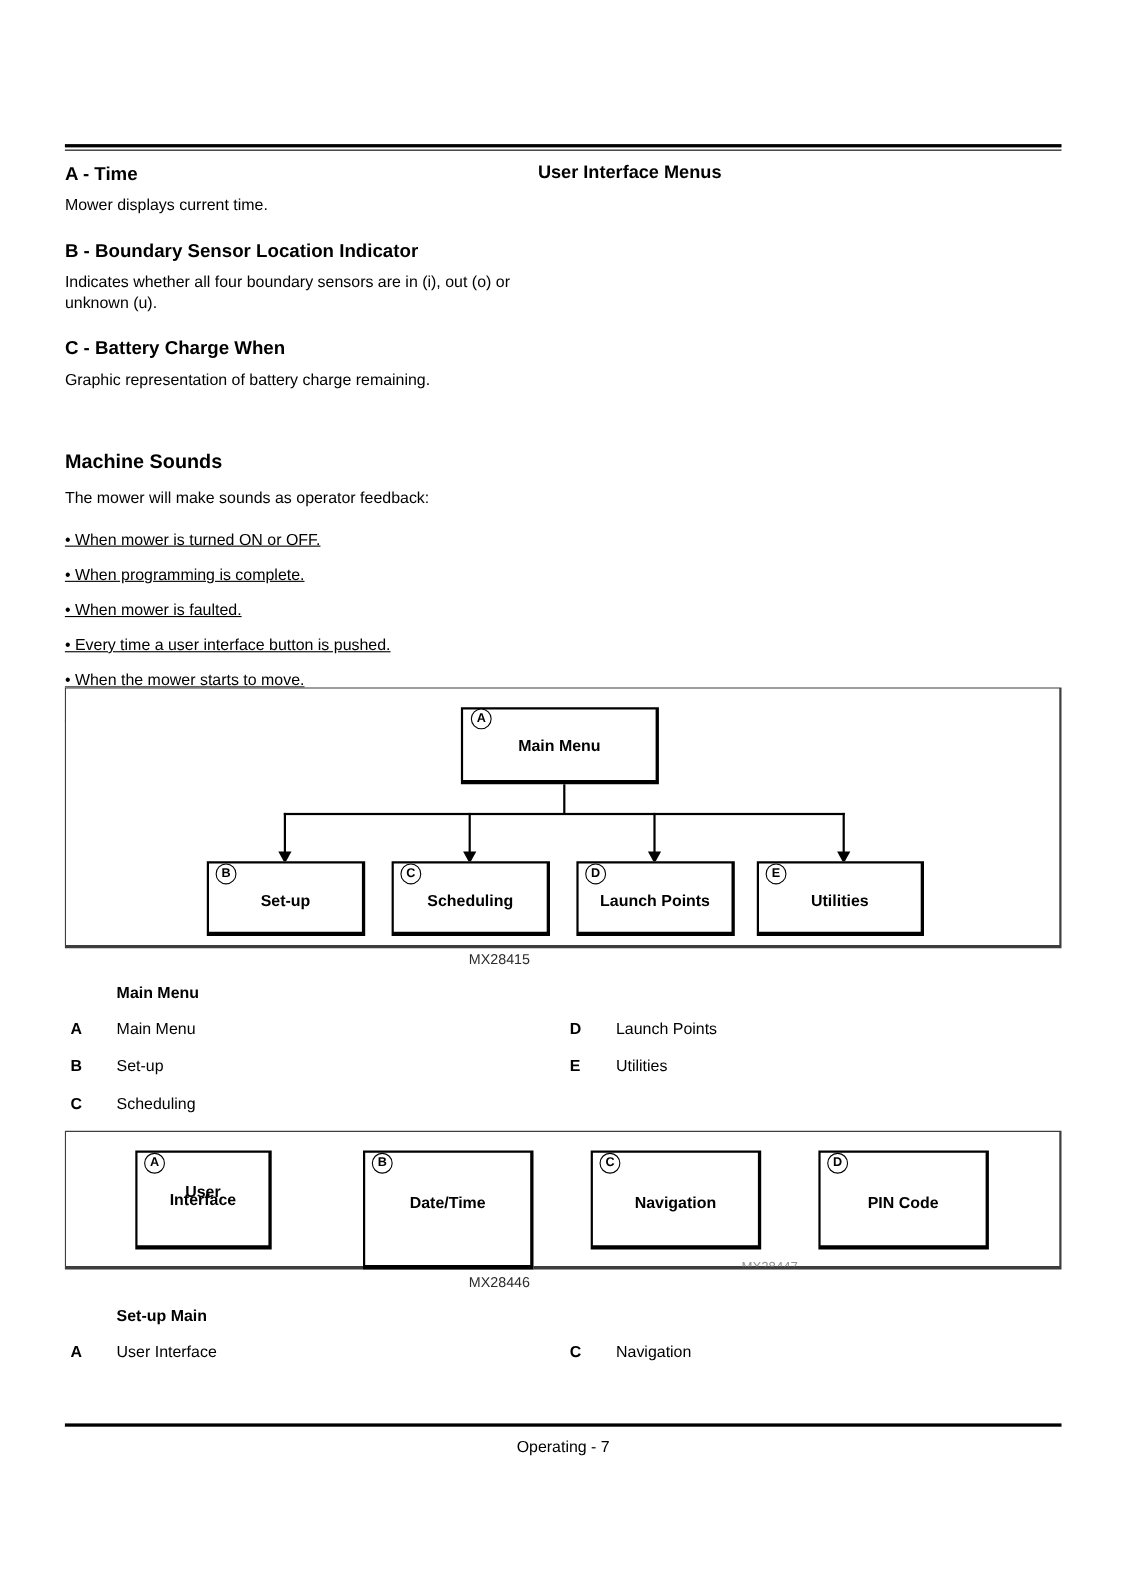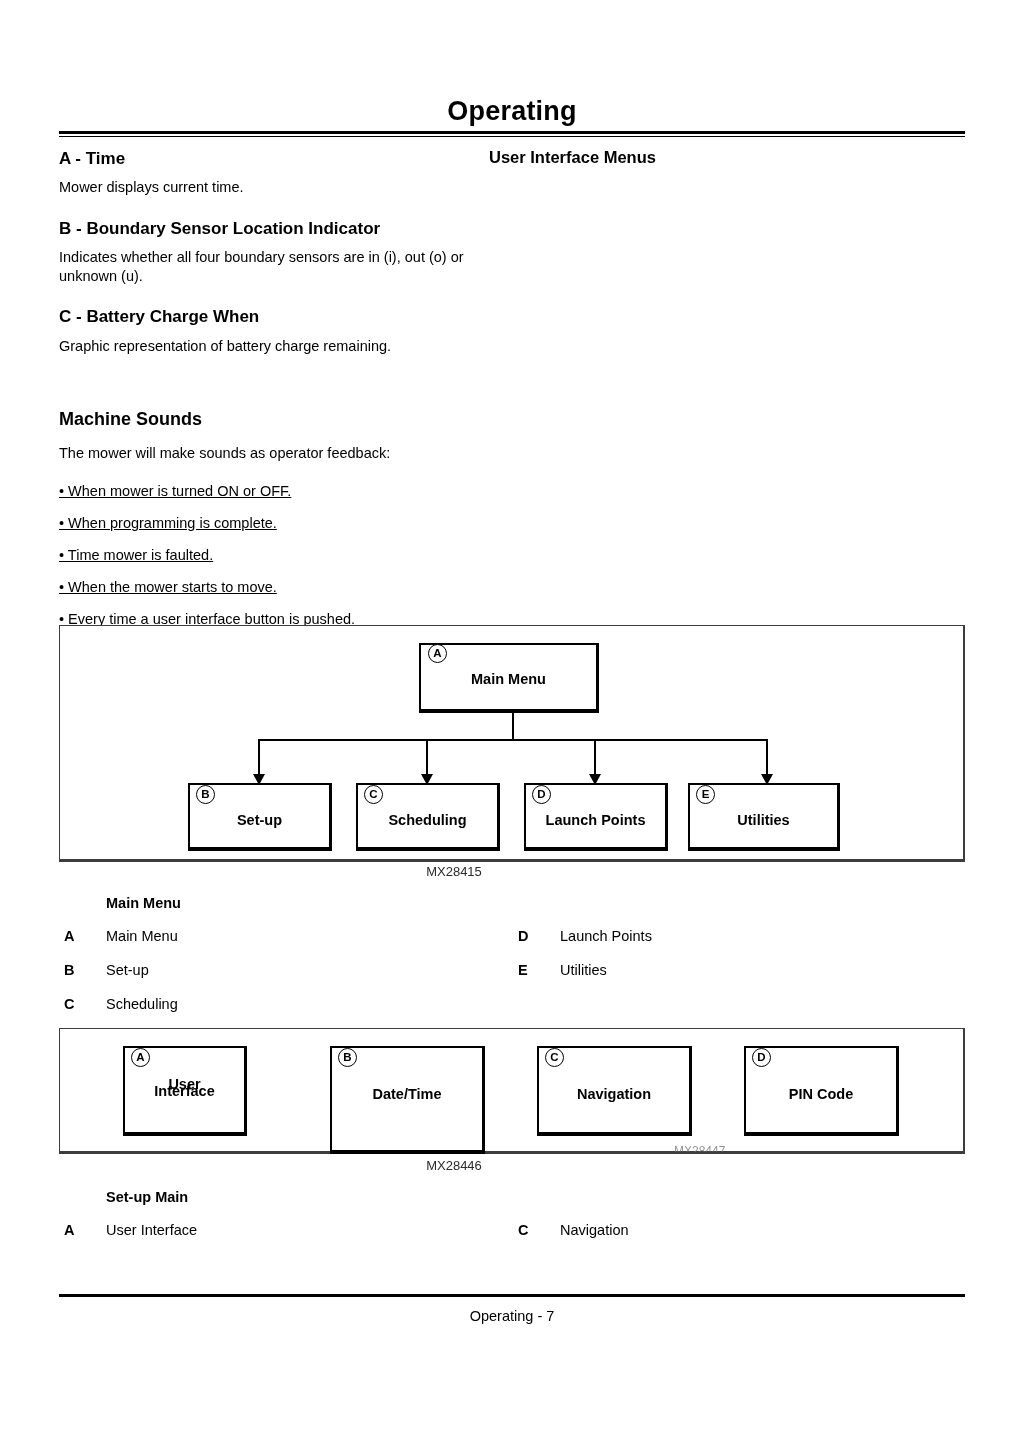--- a/index.html
+++ b/index.html
@@ -210,21 +210,20 @@
     width: 1024px;
     text-align: center;
     font-size: 14.5px;
   }
 </style>
 </head>
 <body>
 
 <div class="page">
 
-  <div class="doc-title">Operating</div>
   <div class="header-rule">
     <div class="thick"></div>
     <div class="thin"></div>
   </div>
 
   <div class="col-right-head">User Interface Menus</div>
 
   <div class="col-left">
 
     <p class="sub-head">A - Time</p>
@@ -236,23 +235,23 @@
     <p class="sub-head">C - Battery Charge When</p>
     <p class="body-text">Graphic representation of battery charge remaining.</p>
 
     <div style="height:33px"></div>
 
     <p class="section-head">Machine Sounds</p>
     <p class="body-text tight">The mower will make sounds as operator feedback:</p>
 
     <p class="bullet">• When mower is turned ON or OFF.</p>
     <p class="bullet">• When programming is complete.</p>
-    <p class="bullet">• Time mower is faulted.</p>
+    <p class="bullet">• When mower is faulted.</p>
+    <p class="bullet">• Every time a user interface button is pushed.</p>
     <p class="bullet">• When the mower starts to move.</p>
-    <p class="bullet">• Every time a user interface button is pushed.</p>
     <p class="bullet">• When the mower blade is going to turn on.</p>
   </div>
 
   <div class="figure" style="left:59px; top:625px; width:906px; height:237px;">
 
     <div class="node" style="left:359px; top:17px; width:180px; height:70px;">
       <div class="node-label" style="top:26px;">Main Menu</div>
     </div>
     <div class="callout" style="left:368px; top:18px;">A</div>
 

